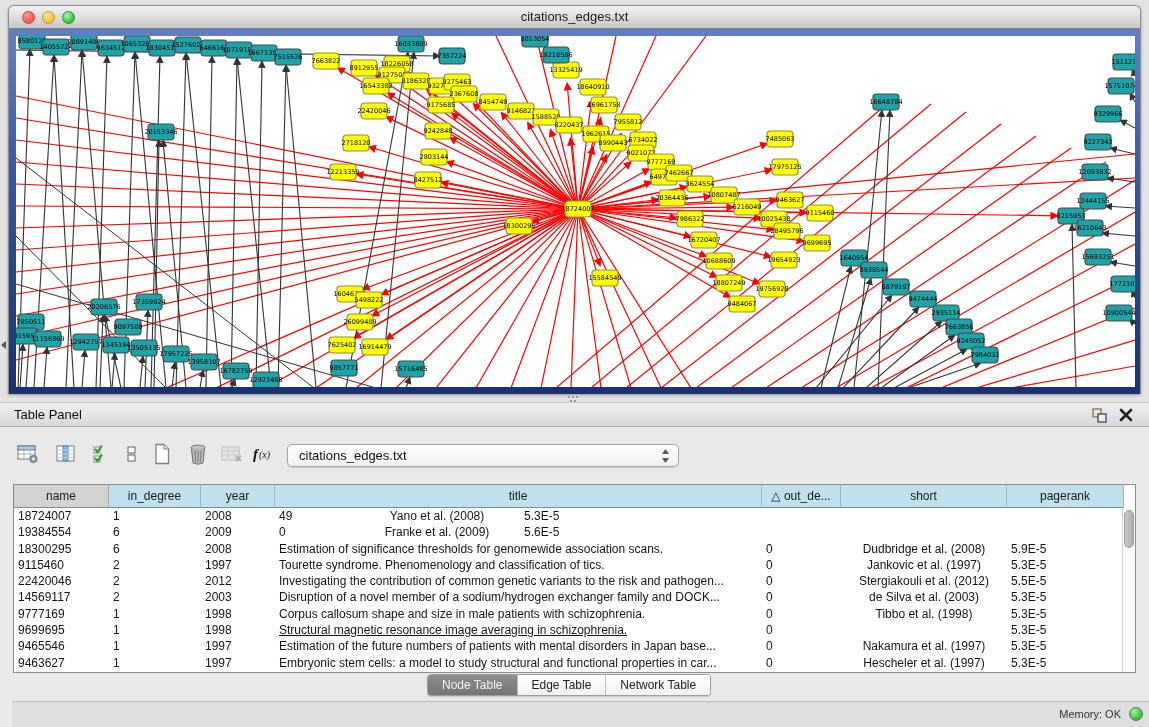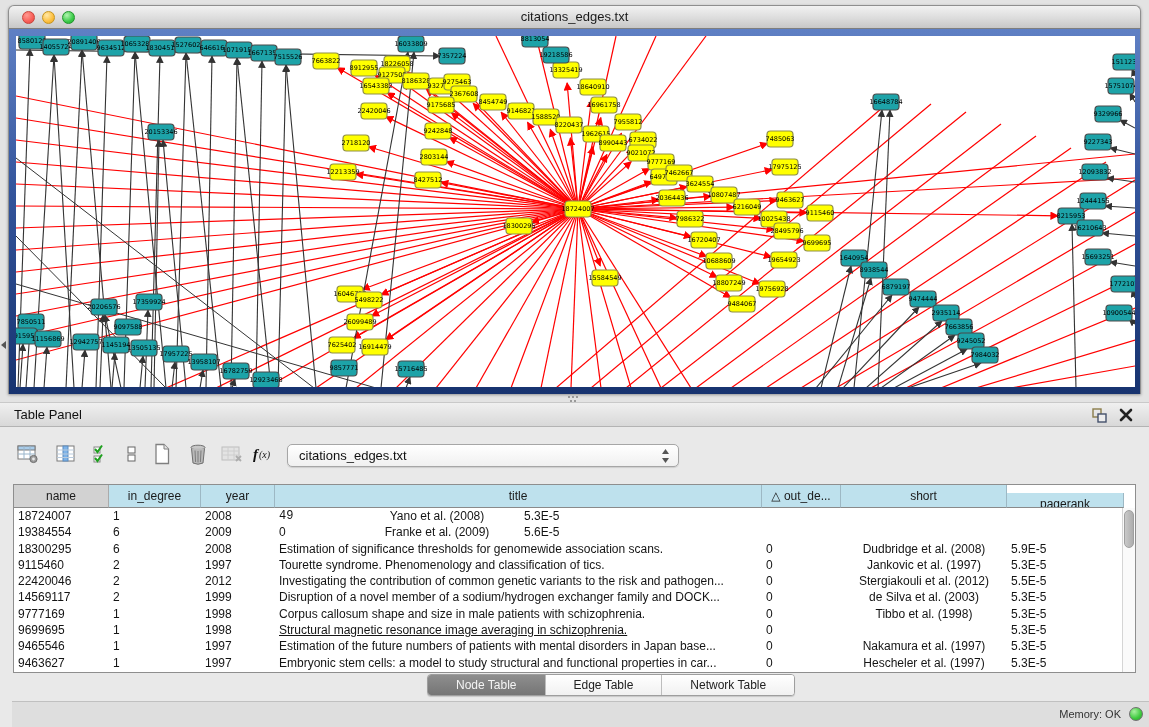--- a/index.html
+++ b/index.html
@@ -58,21 +58,21 @@
   .td { overflow:hidden; white-space:nowrap; line-height:16px; padding-left:4px; }
   .td.center { text-align:center; padding-left:0; }
   .vscroll { position:absolute; right:0; top:23px; width:13px; height:164px;
     background:#FAFAFA; border-left:1px solid #D5D5D5; }
   .vthumb { position:absolute; left:1px; top:2px; width:10px; height:38px; border-radius:5px;
     background:linear-gradient(90deg,#C9C9C9,#ADADAD); border:1px solid #9F9F9F; }
 
   .tp-tabs { position:absolute; left:427px; top:272px; height:22px; display:flex;
     border:1px solid #9E9E9E; border-radius:4px; overflow:hidden; background:#FFF;
     box-shadow:0 1px 1px rgba(0,0,0,.15); }
-  .seg { font-size:12px; line-height:20px; padding:0 28px; color:#222;
+  .seg { font-size:12px; line-height:20px; padding:0 14px; color:#222;
     background:linear-gradient(180deg,#FFFFFF,#F1F1F1); border-left:1px solid #BDBDBD; cursor:pointer; }
   .seg:first-child { border-left:none; }
   .seg.sel { background:linear-gradient(180deg,#8E8E8E,#757575); color:#F4F4F4; }
 
   .tp-status { position:absolute; left:12px; top:299px; width:1149px; height:26px;
     background:#DEDEDE; border-top:1px solid #C0C0C0; }
   .mem-label { position:absolute; right:40px; top:6px; font-size:11px; color:#333; }
   .mem-dot { position:absolute; right:18px; top:5px; width:14px; height:14px; border-radius:50%;
     background:radial-gradient(circle at 35% 30%, #A9F0A0,#3DC93D 60%,#2E9B2E); border:1px solid #6F6F6F; }
 </style>
@@ -583,28 +583,28 @@
     </div>
 
     <div class="tp-table">
       <div class="thead" id="thead">
           <div class="th sel" style="width: 95px;">name</div>
           <div class="th" style="width: 92px;">in_degree</div>
           <div class="th" style="width: 74px;">year</div>
           <div class="th" style="width: 487px;">title</div>
           <div class="th" style="width: 79px;">△ out_de...</div>
           <div class="th" style="width: 166px;">short</div>
-          <div class="th" style="width: 117px; margin-top: 8px;">pagerank</div>
+          <div class="th" style="width: 117px;">pagerank</div>
         </div>
       <div class="tbody" id="tbody">
           <div class="trow">
             <div class="td" style="width: 95px;">18724007</div>
             <div class="td" style="width: 92px;">1</div>
             <div class="td" style="width: 74px;">2008</div>
-            <div class="td" style="width: 79px; font-family: Liberation Mono, monospace;">49</div>
+            <div class="td" style="width: 79px;">49</div>
             <div class="td center" style="width: 166px;">Yano et al. (2008)</div>
             <div class="td" style="width: 117px;">5.3E-5</div>
           </div>
           <div class="trow">
             <div class="td" style="width: 95px;">19384554</div>
             <div class="td" style="width: 92px;">6</div>
             <div class="td" style="width: 74px;">2009</div>
             <div class="td" style="width: 79px;">0</div>
             <div class="td center" style="width: 166px;">Franke et al. (2009)</div>
             <div class="td" style="width: 117px;">5.6E-5</div>
@@ -632,21 +632,21 @@
             <div class="td" style="width: 92px;">2</div>
             <div class="td" style="width: 74px;">2012</div>
             <div class="td" style="width: 487px;">Investigating the contribution of common genetic variants to the risk and pathogen...</div>
             <div class="td" style="width: 79px;">0</div>
             <div class="td center" style="width: 166px;">Stergiakouli et al. (2012)</div>
             <div class="td" style="width: 117px;">5.5E-5</div>
           </div>
           <div class="trow">
             <div class="td" style="width: 95px;">14569117</div>
             <div class="td" style="width: 92px;">2</div>
-            <div class="td" style="width: 74px;">1999</div>
+            <div class="td" style="width: 74px;">2003</div>
             <div class="td" style="width: 487px;">Disruption of a novel member of a sodium/hydrogen exchanger family and DOCK...</div>
             <div class="td" style="width: 79px;">0</div>
             <div class="td center" style="width: 166px;">de Silva et al. (2003)</div>
             <div class="td" style="width: 117px;">5.3E-5</div>
           </div>
           <div class="trow">
             <div class="td" style="width: 95px;">9777169</div>
             <div class="td" style="width: 92px;">1</div>
             <div class="td" style="width: 74px;">1998</div>
             <div class="td" style="width: 487px;">Corpus callosum shape and size in male patients with schizophrenia.</div>

